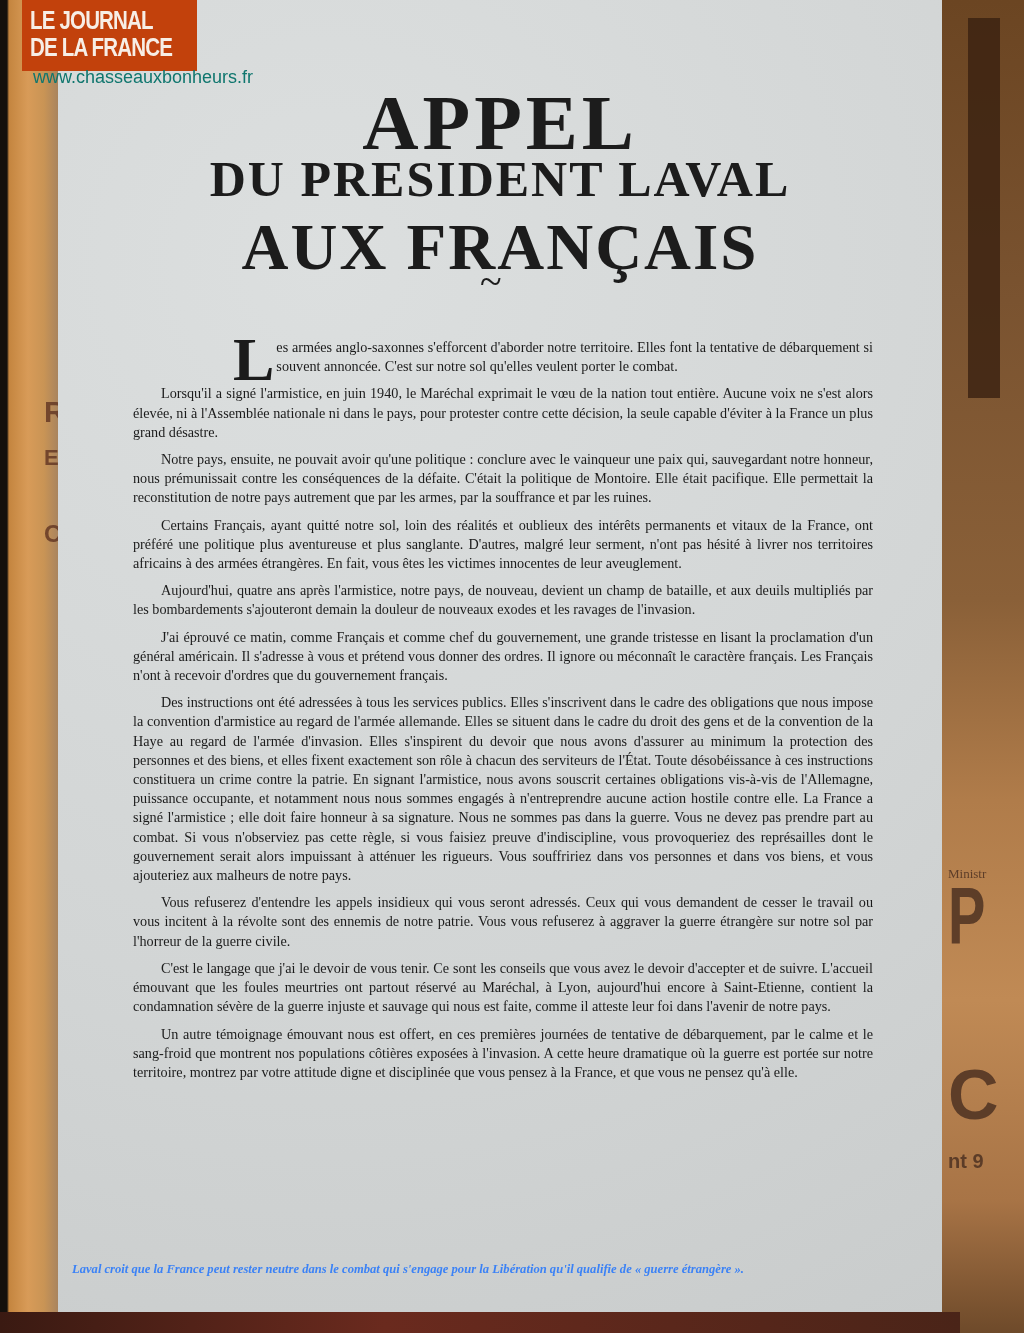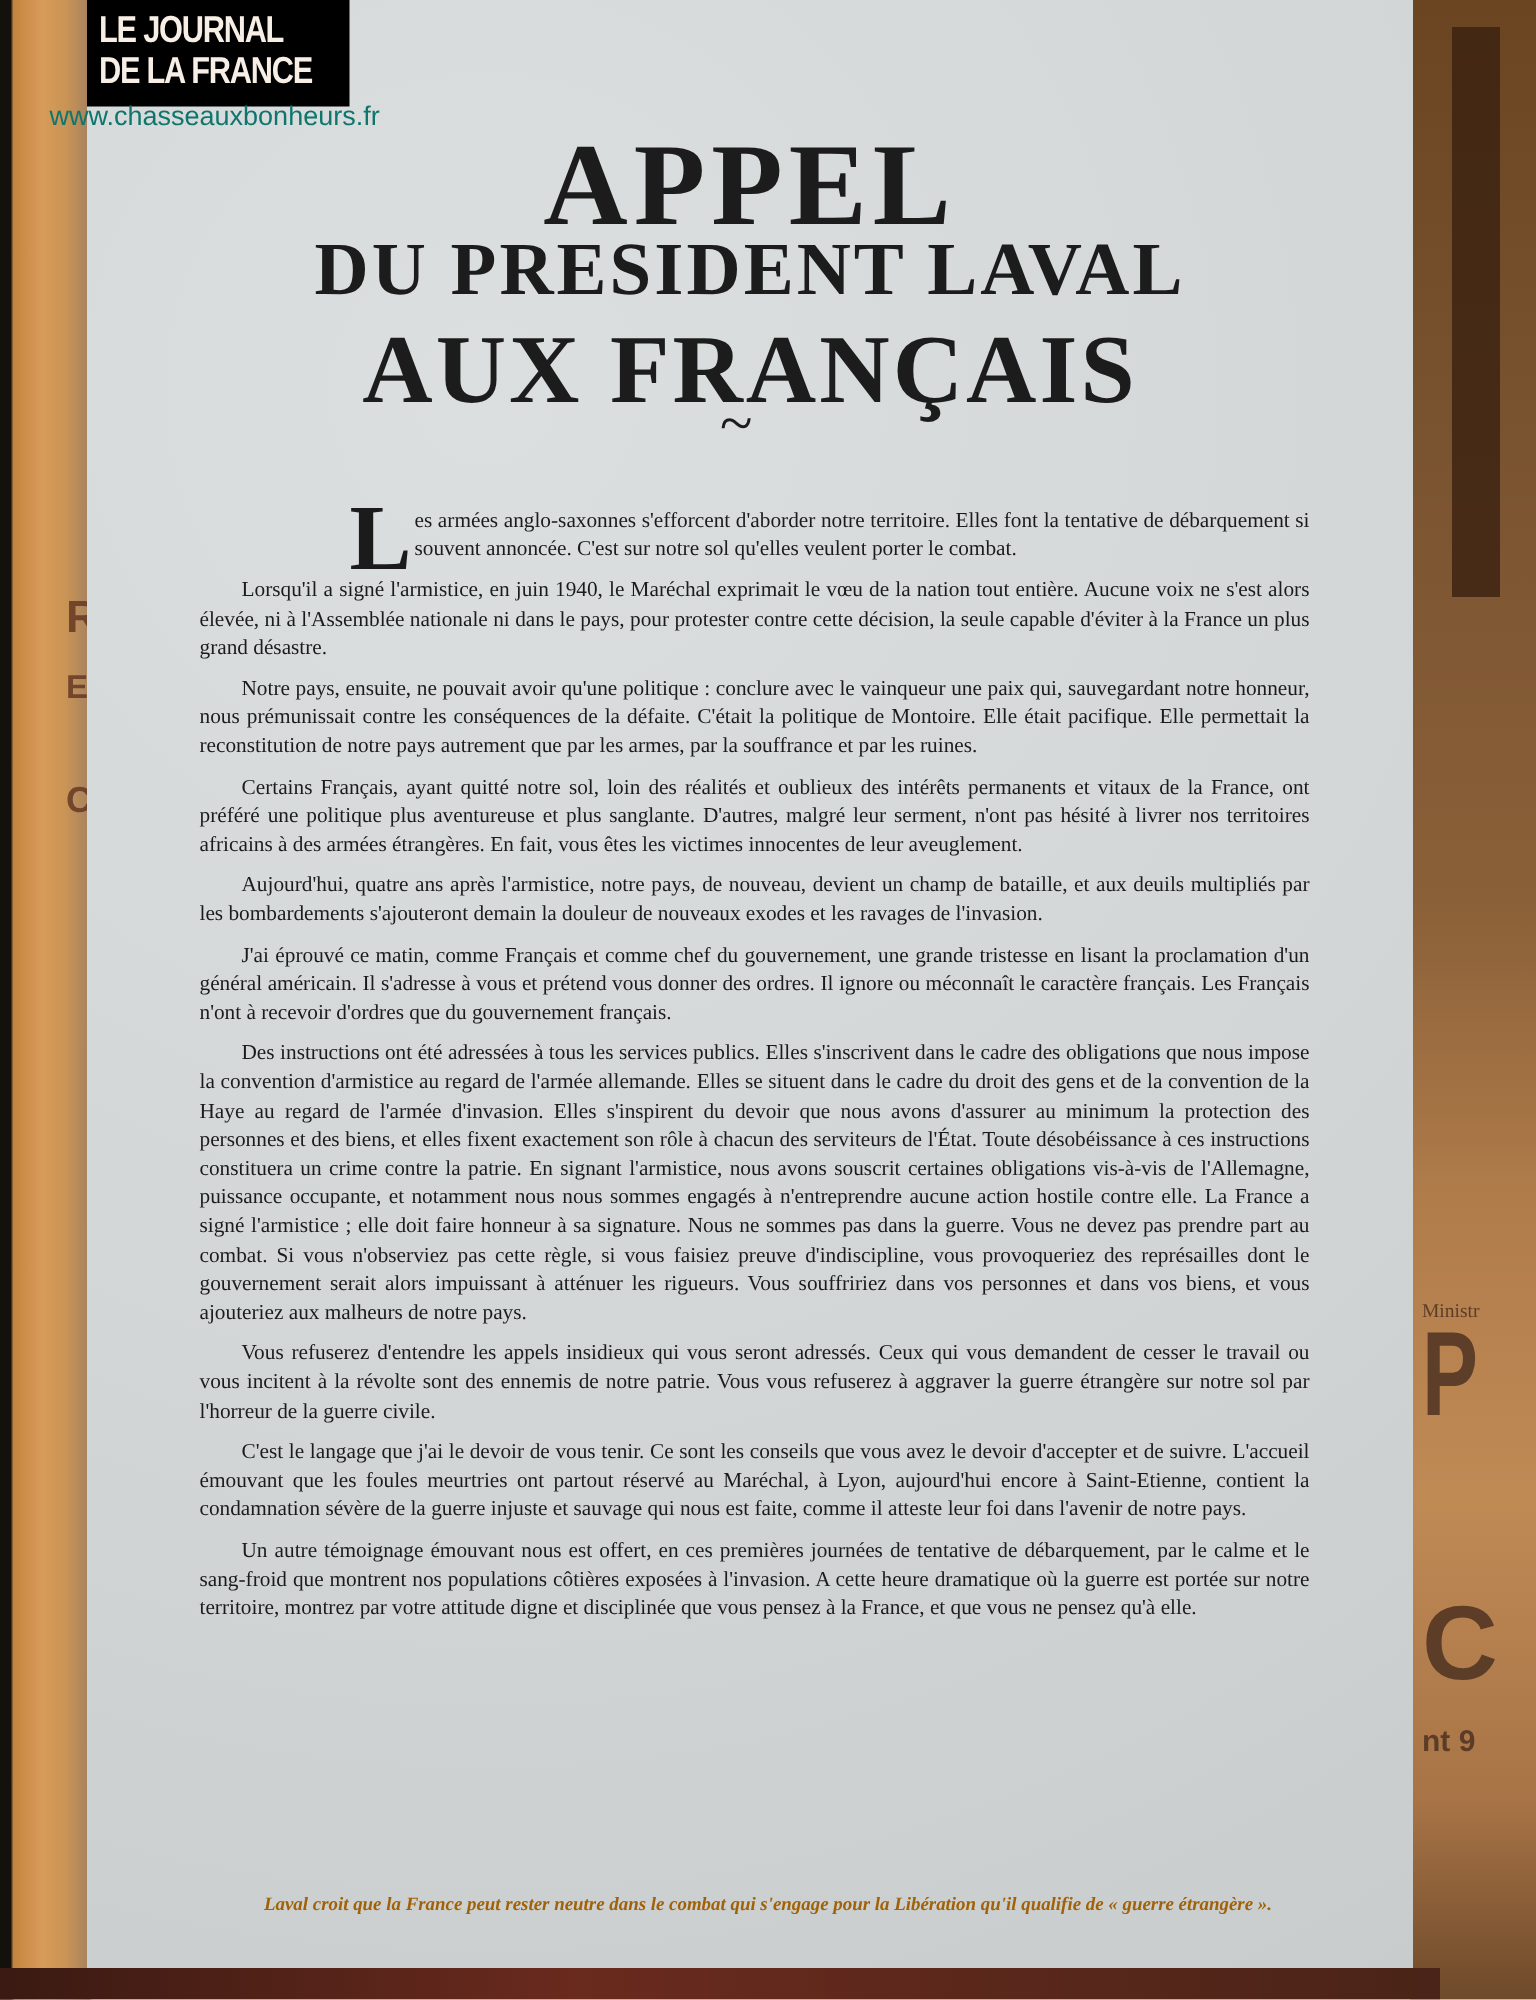--- a/index.html
+++ b/index.html
@@ -9,35 +9,35 @@
   .left-edge{position:absolute;left:0;top:0;width:62px;height:1333px;
     background:linear-gradient(90deg,#14100c 0,#14100c 7px,#c4853f 9px,#d89b58 28px,#c99455 44px,#a9845e 58px);}
   .left-edge .ghost{position:absolute;left:44px;color:#5a2e1e;font-family:"Liberation Sans",sans-serif;font-weight:bold;opacity:.75;font-size:30px;}
   .right-edge{position:absolute;left:940px;top:0;width:84px;height:1333px;
     background:linear-gradient(180deg,#6b4522 0,#7a5330 300px,#8a6038 600px,#b07c4a 800px,#c08a55 1000px,#a87446 1200px,#6e4a2a 1333px);}
   .right-edge .bar{position:absolute;left:28px;top:18px;width:32px;height:380px;background:#3a2010;opacity:.8;}
   .right-edge .ghost-text{position:absolute;left:8px;color:#4e3222;font-family:"Liberation Sans",sans-serif;font-weight:bold;opacity:.85;white-space:nowrap;}
   .bottom-edge{position:absolute;left:0;top:1312px;width:960px;height:21px;background:linear-gradient(90deg,#3a1a12,#6a2a1e 40%,#4a2418);}
   .paper{position:absolute;left:58px;top:0;width:884px;height:1312px;background:#d3d6d6;
     background-image:radial-gradient(circle at 30% 20%,#dcdfdf 0,#d2d5d5 60%,#c9cccc 100%);}
-  .brand{position:absolute;left:22px;top:0;width:175px;height:71px;background:#000000;margin-left:36px;}
+  .brand{position:absolute;left:22px;top:0;width:175px;height:71px;background:#c2410c;}
   .brand .l1,.brand .l2{position:absolute;left:8px;color:#f7eee6;font-family:"Liberation Sans",sans-serif;font-weight:bold;font-size:25px;letter-spacing:-1px;transform:scaleX(.82);transform-origin:left;white-space:nowrap;}
   .brand .l1{top:6px;} .brand .l2{top:33px;}
   .watermark{position:absolute;left:33px;top:67px;color:#0f766e;font-family:"Liberation Sans",sans-serif;font-size:18px;white-space:nowrap;}
   .title{position:absolute;left:58px;width:884px;text-align:center;color:#1c1c1c;font-weight:bold;font-family:"Liberation Serif",serif;}
   .t1{top:78px;font-size:78px;letter-spacing:4px;}
   .t2{top:150px;font-size:50px;letter-spacing:2px;}
   .t3{top:210px;font-size:65px;letter-spacing:2px;}
   .tilde{position:absolute;left:480px;top:272px;width:44px;height:20px;font-size:40px;line-height:20px;color:#1c1c1c;}
   .body{position:absolute;left:133px;top:338px;width:740px;font-size:14.2px;line-height:19.2px;color:#1b1b1b;text-align:justify;}
   .body p{margin:0 0 8px 0;text-indent:28px;}
   .body p.first{text-indent:0;}
   .body p.bold{font-weight:normal;}
   .dropcap{float:left;font-size:62px;line-height:46px;font-weight:bold;margin:-2px 2px 0 100px;padding:0;}
-  .caption{position:absolute;left:72px;top:1262px;width:880px;font-style:italic;font-weight:bold;font-size:12.6px;color:#a16207;white-space:nowrap;text-align:center;}
+  .caption{position:absolute;left:72px;top:1262px;width:880px;font-style:italic;font-weight:bold;font-size:12.6px;color:#3b82f6;white-space:nowrap;}
 </style>
 </head>
 <body>
 
 <div class="left-edge">
   <span class="ghost" style="top:395px;">R</span>
   <span class="ghost" style="top:445px;font-size:22px;">E</span>
   <span class="ghost" style="top:520px;font-size:24px;">C</span>
 </div>
 

